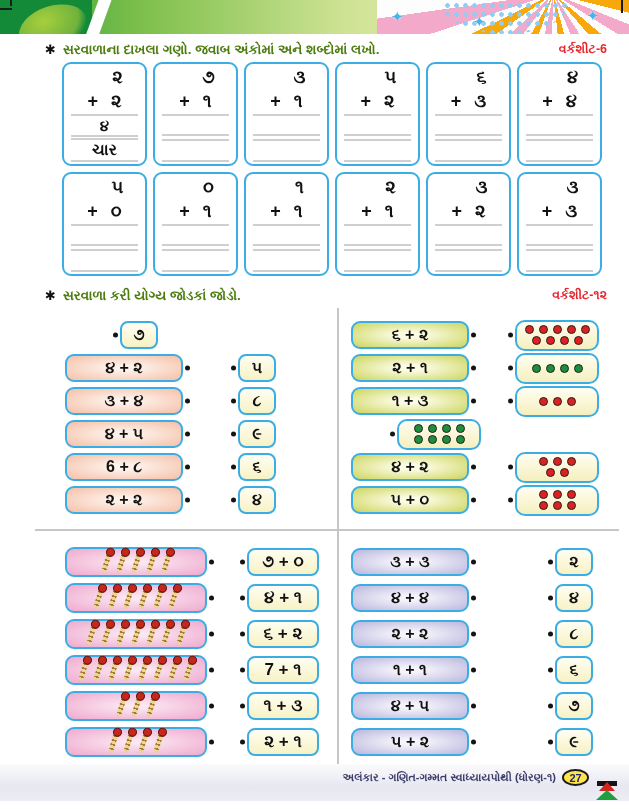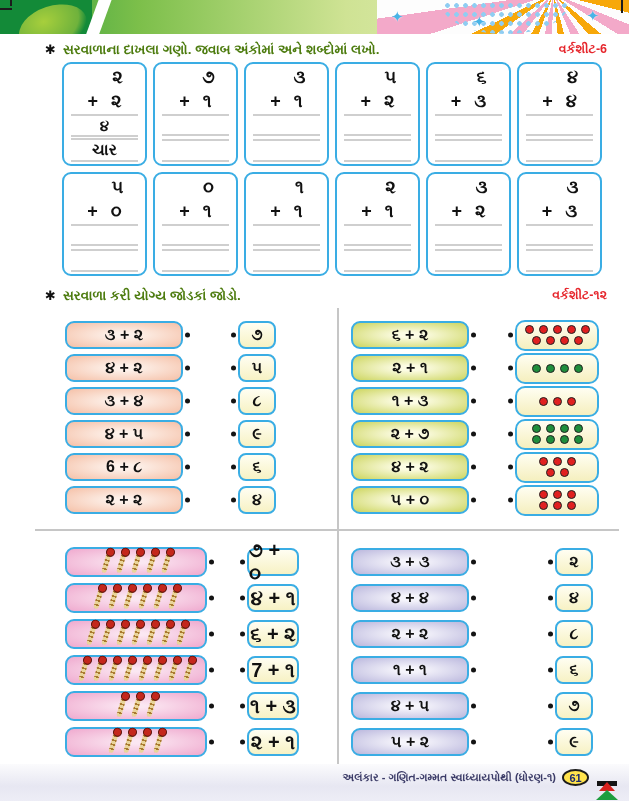--- a/index.html
+++ b/index.html
@@ -54,23 +54,23 @@
   .q-bl .mrow,.q-br .mrow{height:30px;margin-top:6px;margin-bottom:6px;}
 
   .expr{position:relative;box-sizing:border-box;width:118px;height:28px;border:2px solid #3aade4;border-radius:9px;
         display:flex;align-items:center;justify-content:center;font-size:16px;font-weight:bold;color:#111;}
   .pink{background:radial-gradient(ellipse at center,#fdf1ea 15%,#f5c0a7 100%);}
   .yg{background:radial-gradient(ellipse at center,#fcfce4 15%,#ccd55e 100%);}
   .lav{background:radial-gradient(ellipse at center,#f5f4fb 15%,#bab7dd 100%);}
   .ansbox{position:relative;box-sizing:border-box;width:38px;height:28px;border:2px solid #3aade4;border-radius:8px;
         background:linear-gradient(180deg,#fffef2,#f7f2c4);display:flex;align-items:center;justify-content:center;
         font-size:16px;font-weight:bold;color:#111;}
-  .exprsm{position:relative;box-sizing:border-box;width:52px;height:28px;border:2px solid #3aade4;border-radius:8px;
+  .exprsm{position:relative;box-sizing:border-box;width:72px;height:28px;border:2px solid #3aade4;border-radius:8px;
         background:linear-gradient(180deg,#fffef2,#f7f2c4);display:flex;align-items:center;justify-content:center;
-        font-size:20px;font-weight:bold;color:#111;}
+        font-size:17px;font-weight:bold;color:#111;}
   .dotbox{position:relative;box-sizing:border-box;width:84px;height:31px;border:2px solid #3aade4;border-radius:10px;
         background:linear-gradient(180deg,#fffef2,#f5efbe);display:flex;flex-direction:column;
         align-items:center;justify-content:center;}
   .stickbox{position:relative;box-sizing:border-box;width:142px;height:30px;border:2px solid #3aade4;border-radius:9px;
         background:radial-gradient(ellipse at center,#fbe7f2 10%,#efa9ce 100%);
         display:flex;align-items:center;justify-content:center;}
   .gap-tl{width:55px;}  .gap-tr{width:46px;}  .gap-bl{width:40px;}  .gap-br{width:86px;}
 
   .cdot{position:absolute;width:5px;height:5px;background:#141414;border-radius:50%;top:50%;transform:translateY(-50%);}
   .cdot-r{right:-9px;}  .cdot-l{left:-9px;}
@@ -315,24 +315,20 @@
   <div class="sec-h" style="margin-top:9px;">
     <span class="bullet">✱</span>
     <span class="sec-title">સરવાળા કરી યોગ્ય જોડકાં જોડો.</span>
     <span class="flexspace"></span>
     <span class="ws-label">વર્કશીટ-૧૨</span>
   </div>
 
   <div class="match-grid">
     <div class="q q-tl">
   <div class="mrow">
-    <div class="expr pink">
-      <span>૩ + ૨</span>
-      <span class="cdot cdot-r"></span>
-    </div>
     <div class="gap-tl"></div>
     <div class="ansbox">
       <span class="cdot cdot-l"></span>
       <span>૭</span>
     </div>
   </div>
 
   <div class="mrow">
     <div class="expr pink">
       <span>૪ + ૨</span>
@@ -445,24 +441,20 @@
       <span class="cdot cdot-l"></span>
     <div class="dot-row">
               <span class="dot" style="background: rgb(224, 32, 32);"></span>
               <span class="dot" style="background: rgb(224, 32, 32);"></span>
               <span class="dot" style="background: rgb(224, 32, 32);"></span>
             </div>
           </div>
   </div>
 
   <div class="mrow">
-    <div class="expr yg">
-      <span>૨ + ૭</span>
-      <span class="cdot cdot-r"></span>
-    </div>
     <div class="gap-tr"></div>
     <div class="dotbox">
       <span class="cdot cdot-l"></span>
     <div class="dot-row">
               <span class="dot" style="background: rgb(31, 142, 60);"></span>
               <span class="dot" style="background: rgb(31, 142, 60);"></span>
               <span class="dot" style="background: rgb(31, 142, 60);"></span>
               <span class="dot" style="background: rgb(31, 142, 60);"></span>
             </div>
             <div class="dot-row">
@@ -687,21 +679,21 @@
       <span>૯</span>
     </div>
   </div>
 </div>
   </div>
 
   <div class="footer-rule"></div>
   <div class="footer">
     <div class="footer-row">
       <span class="footer-text">અલંકાર - ગણિત-ગમ્મત સ્વાધ્યાયપોથી (ધોરણ-૧)</span>
-      <span class="badge">61</span>
+      <span class="badge">27</span>
     </div>
     <div class="tree">
       <div class="bar"></div>
         <div class="red"></div>
         <div class="green"></div>
     </div>
   </div>
 </div>
 
 </body></html>

